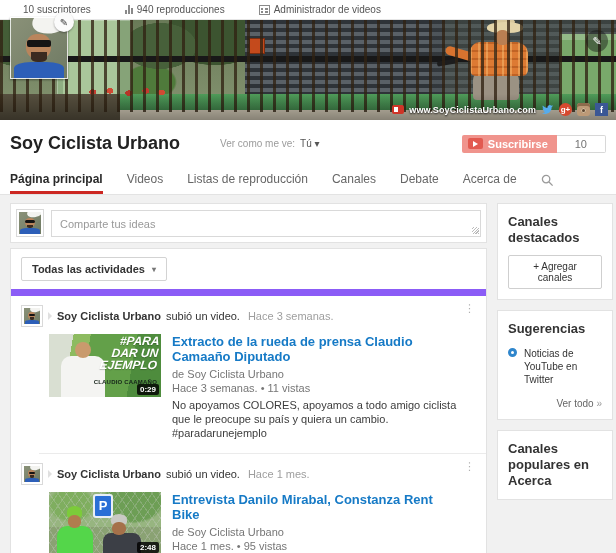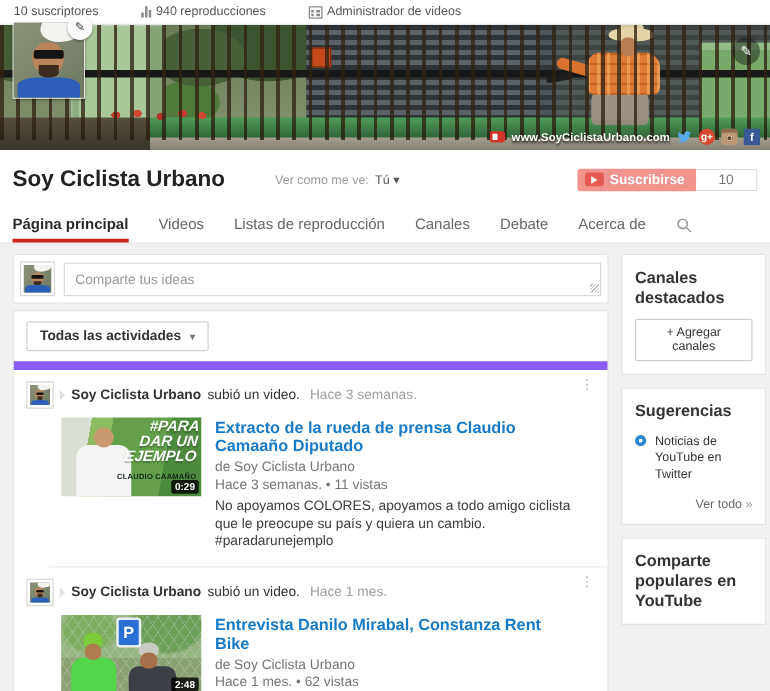--- a/index.html
+++ b/index.html
@@ -1,21 +1,21 @@
 <!DOCTYPE html>
 <html><head>
 <meta charset="utf-8">
 <style>
   * { margin:0; padding:0; box-sizing:border-box; }
   html,body { background:#e9e9e9; }
   body { font-family:"Liberation Sans", sans-serif; }
   .page { position:relative; width:616px; height:553px; background:#f1f1f1; overflow:hidden; margin:0 auto; }
 
   
-  .topbar { height:20px; background:#fff; border-bottom:1px solid #e6e6e6; display:flex; align-items:center; padding-left:11px; font-size:10px; color:#555; }
+  .topbar { height:20px; background:#fff; border-bottom:1px solid #e6e6e6; display:flex; align-items:center; padding-left:23px; font-size:10px; color:#555; }
   .topbar-item { display:flex; align-items:center; gap:4px; margin-right:34px; cursor:pointer; }
   .ic-bars { display:flex; align-items:flex-end; gap:1px; height:9px; }
   .ic-bars i { display:block; width:2px; background:#8a8a8a; }
   .ic-bars i:nth-child(1){height:4px;} .ic-bars i:nth-child(2){height:9px;} .ic-bars i:nth-child(3){height:6px;}
   .ic-grid { width:11px; height:10px; border:1px solid #8a8a8a; background:
       linear-gradient(#8a8a8a 0 0) no-repeat 1px 2px/2px 2px,
       linear-gradient(#8a8a8a 0 0) no-repeat 1px 5px/2px 2px,
       linear-gradient(#8a8a8a 0 0) no-repeat 5px 2px/3px 2px,
       linear-gradient(#8a8a8a 0 0) no-repeat 5px 5px/3px 2px; }
 
@@ -360,21 +360,21 @@
                 <span class="t2-f1"></span>
               <span class="t2-s2"></span>
                 <span class="t2-h2"></span>
                 <span class="t2-f2"></span>
               <span class="t2-sign">P</span>
               <span class="duration">2:48</span>
             </div>
             <div class="vinfo">
               <div class="vtitle">Entrevista Danilo Mirabal, Constanza Rent Bike</div>
               <div class="vby">de Soy Ciclista Urbano</div>
-              <div class="vmeta">Hace 1 mes. • 62 vistas</div>
+              <div class="vmeta">Hace 1 mes. • 95 vistas</div>
               <div class="vdesc">Danilo Mirabal nos cuenta sobre su proyecto Constanza Rent Bike y la recién inaugurada Cicloruta Ecoturística Constanza creada con el apoyo del BID, Consejo Nacional de la</div>
             </div>
           </div>
         </div>
 
       </div>
     </div>
 
     <div class="sidebar">
       <div class="card side-card">
@@ -386,18 +386,18 @@
         <div class="sugg-row">
           <span class="ring"></span>
           <span class="sugg-text">Noticias de YouTube en Twitter</span>
         </div>
         <div class="see-all">
           <span>Ver todo</span>
           <span class="arr">»</span>
         </div>
       </div>
       <div class="card side-card">
-        <div class="side-title">Comparte populares en YouTube</div>
+        <div class="side-title">Canales populares en Acerca</div>
       </div>
     </div>
   </div>
 
 </div>
 
 </body></html>

